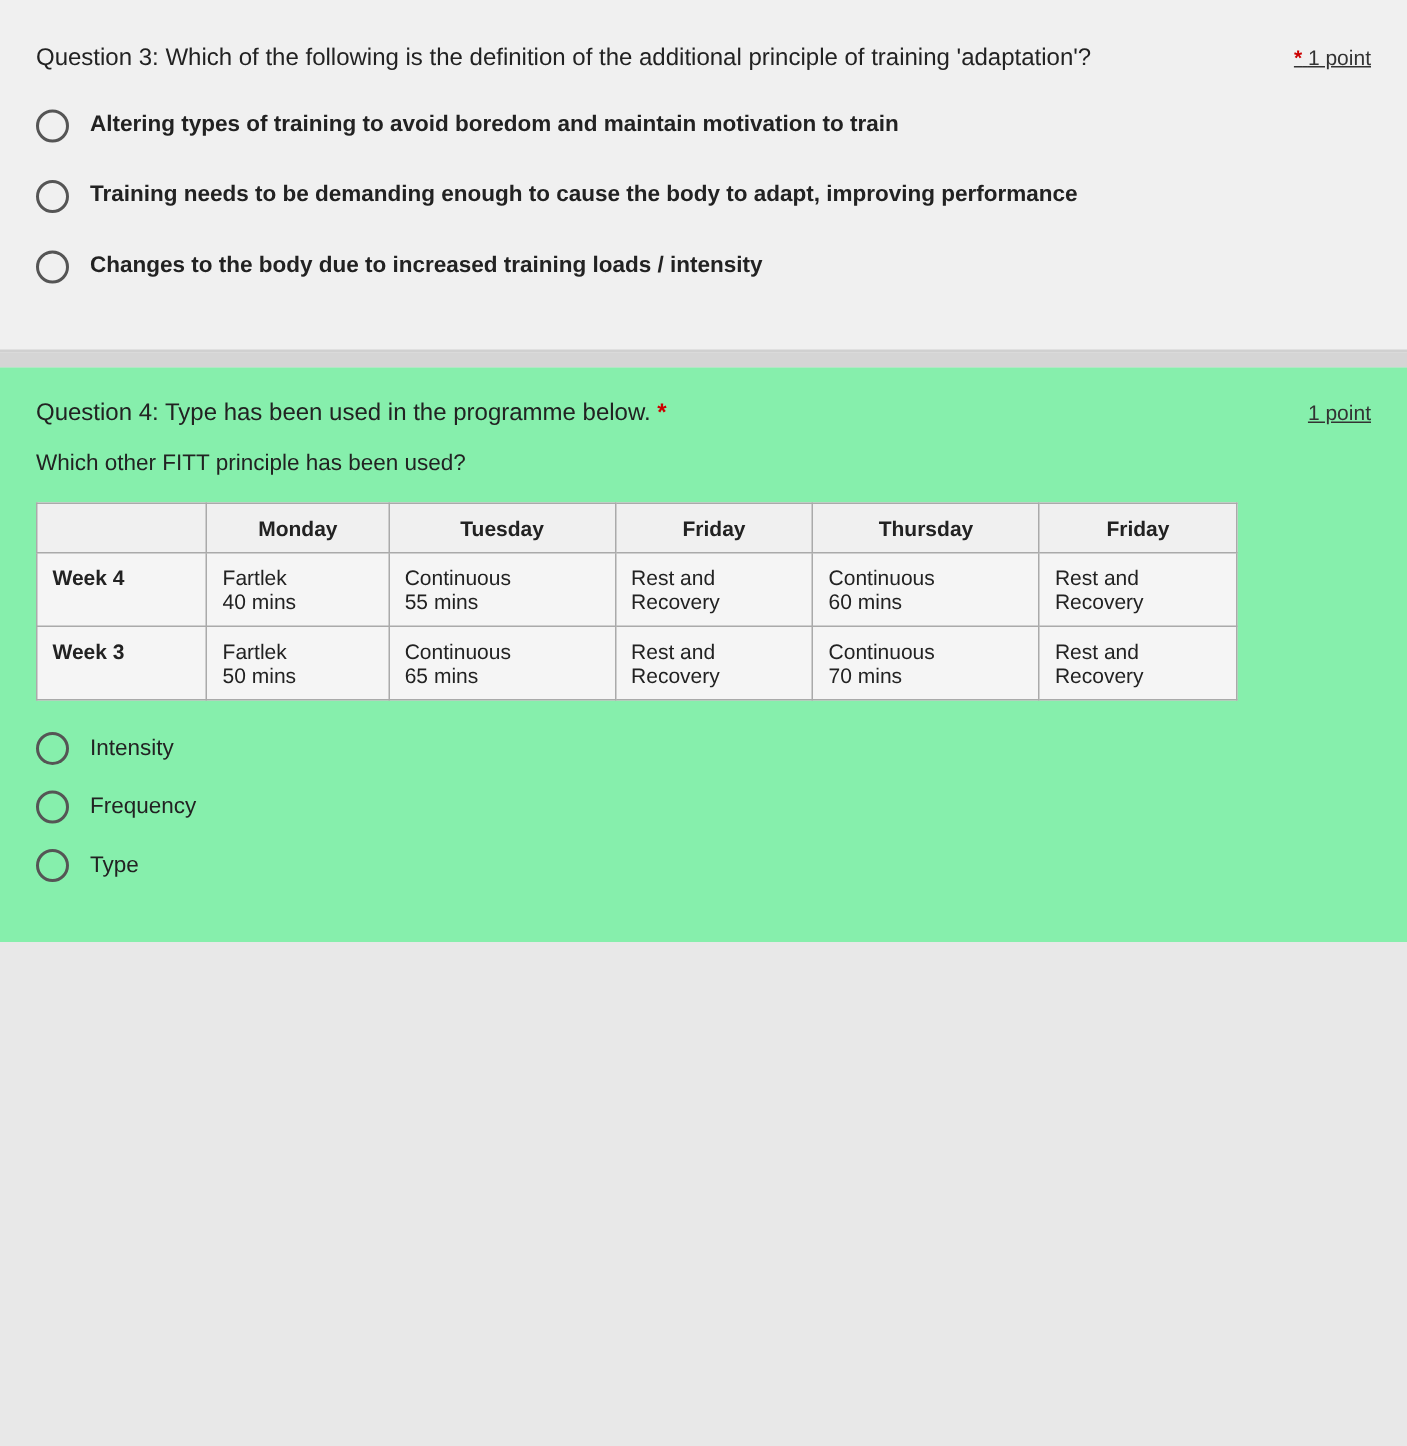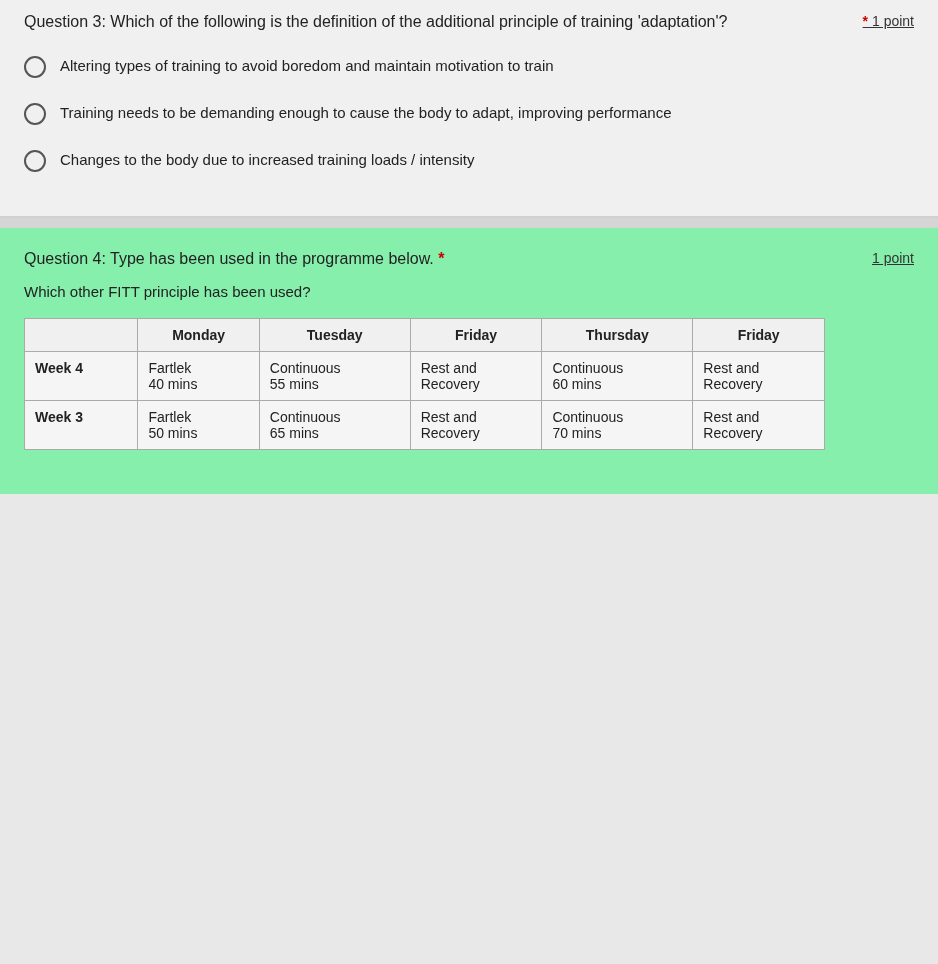--- a/index.html
+++ b/index.html
@@ -12,21 +12,21 @@
       font-family: Arial, sans-serif;
       background-color: #e8e8e8;
       width: 938px;
       min-height: 964px;
       font-size: 15px;
       color: #222;
     }
 
     .question-section {
       background-color: #f0f0f0;
-      padding: 11px 24px 24px 24px;
+      padding: 28px 24px 24px 24px;
       border-bottom: 2px solid #d0d0d0;
     }
 
     .question-header {
       display: flex;
       justify-content: space-between;
       align-items: flex-start;
       margin-bottom: 18px;
     }
 
@@ -49,20 +49,21 @@
     .required-star {
       color: #cc0000;
       font-weight: bold;
     }
 
     .option-row {
       display: flex;
       align-items: flex-start;
       margin-bottom: 16px;
       padding: 4px 0;
+      font-weight: bold;
     }
 
     .radio-circle {
       width: 22px;
       height: 22px;
       border-radius: 50%;
       border: 2px solid #555;
       background: transparent;
       flex-shrink: 0;
       margin-right: 14px;
@@ -210,13 +211,27 @@
         <td><strong>Week 3</strong></td>
         <td>Fartlek<br>50 mins</td>
         <td>Continuous<br>65 mins</td>
         <td>Rest and<br>Recovery</td>
         <td>Continuous<br>70 mins</td>
         <td>Rest and<br>Recovery</td>
       </tr>
     </tbody>
   </table>
 
+  <div class="options-section">
+    <div class="option-row-q4">
+      <span class="radio-circle"></span>
+      <span class="option-text">Intensity</span>
+    </div>
+    <div class="option-row-q4">
+      <span class="radio-circle"></span>
+      <span class="option-text">Frequency</span>
+    </div>
+    <div class="option-row-q4">
+      <span class="radio-circle"></span>
+      <span class="option-text">Type</span>
+    </div>
+  </div>
 </div>
 
 </body></html>

